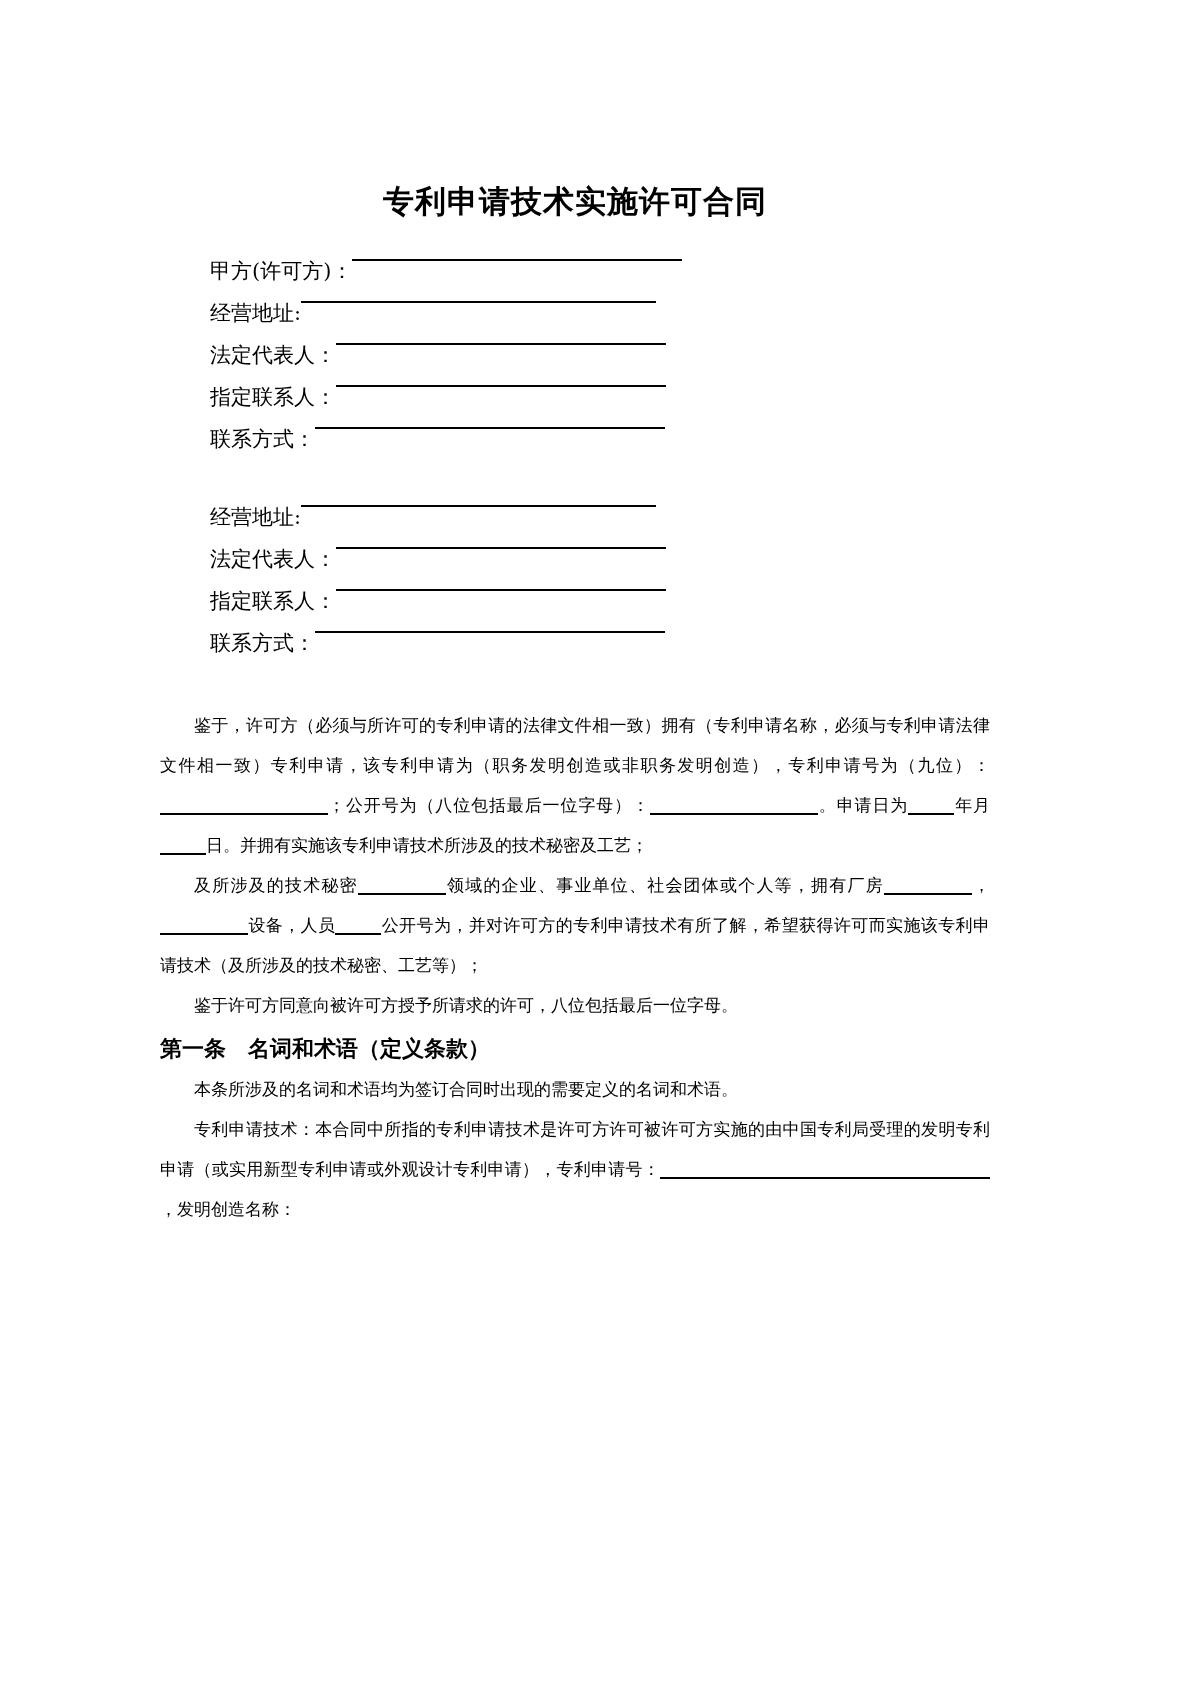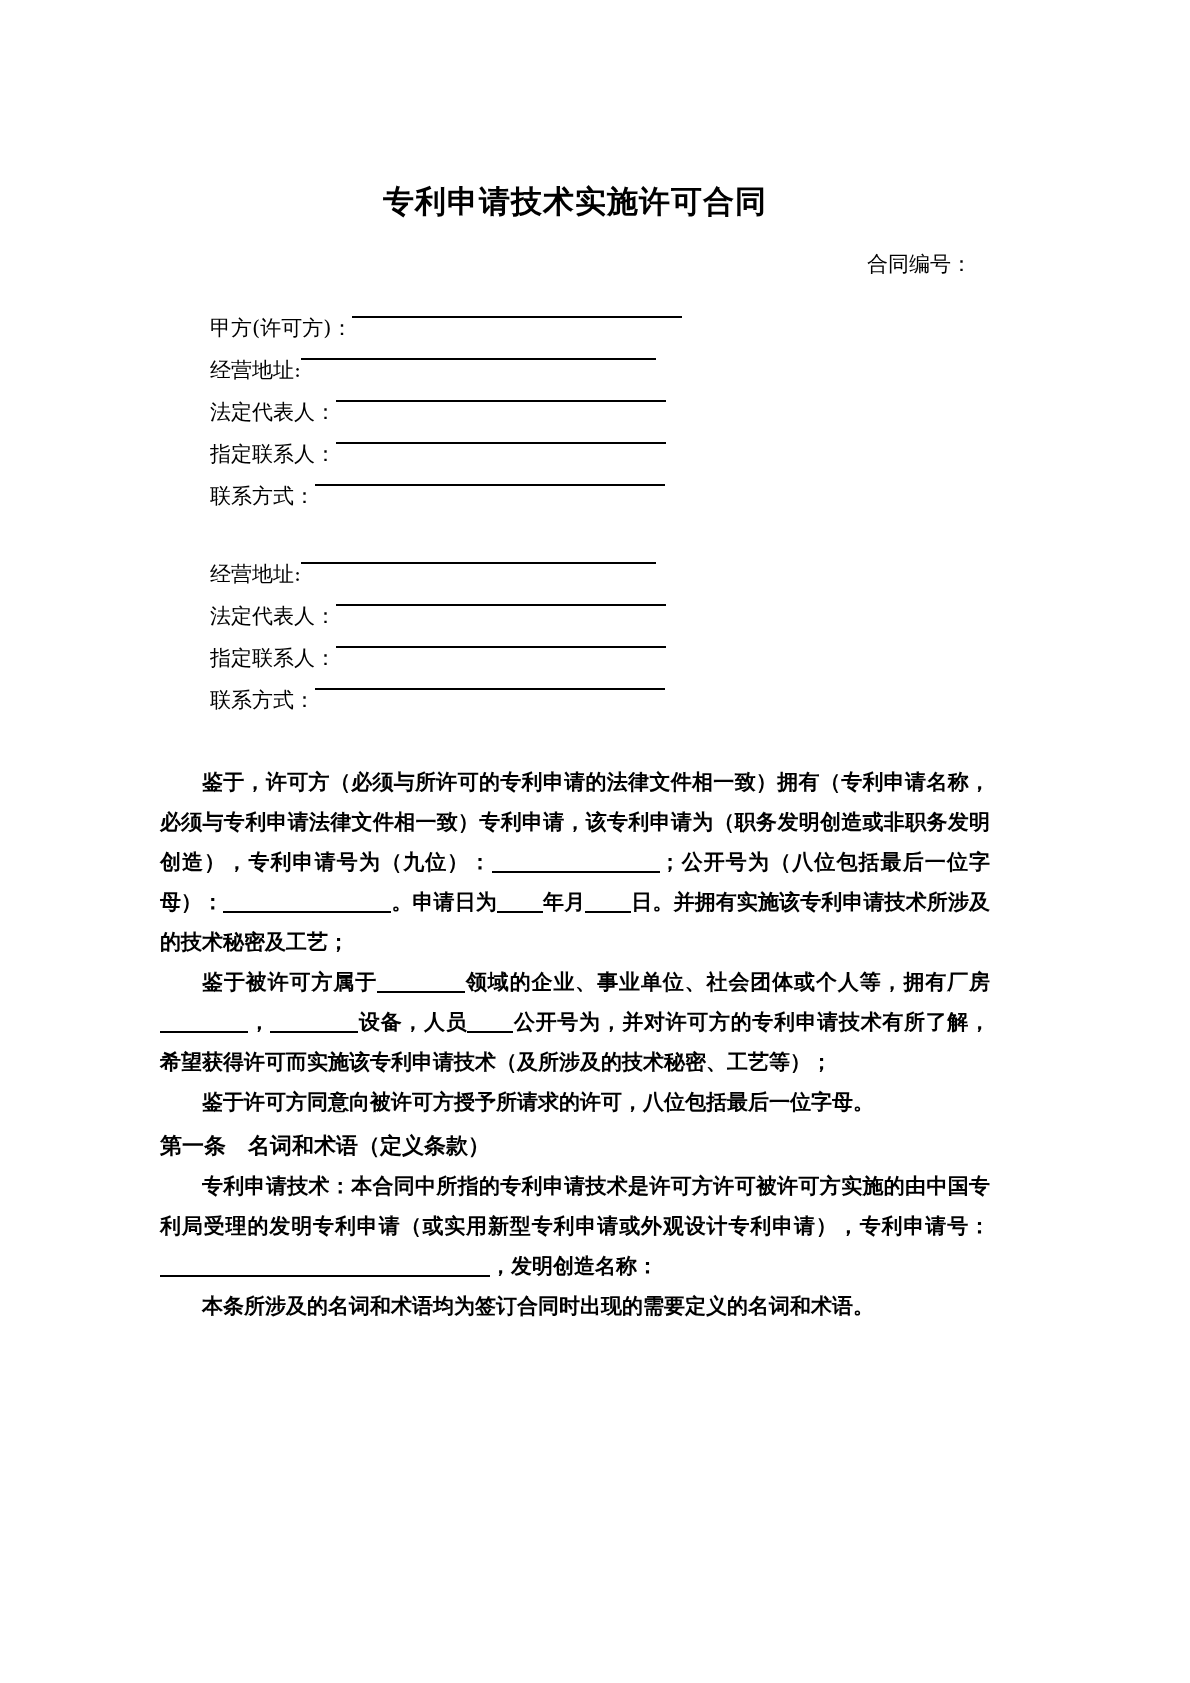--- a/index.html
+++ b/index.html
@@ -75,26 +75,25 @@
     height: 1px;
     position: relative;
     top: -3px;
   }
   .blank-w-330 { width: 330px; }
   .blank-w-355 { width: 355px; }
   .blank-w-350 { width: 350px; }
 
   
   .body-text {
-    font-size: 21px;
+    font-size: 17px;
     line-height: 40px;
     text-align: justify;
     text-justify: inter-ideograph;
     margin: 0;
-    font-weight: bold;
   }
   .body-text.indent { text-indent: 2em; }
   .body-text.gap-top { padding-top: 30px; }
 
   .ul-s  { display: inline-block; width: 46px;  border-bottom: 2px solid #000; vertical-align: -4px; }
   .ul-m  { display: inline-block; width: 88px;  border-bottom: 2px solid #000; vertical-align: -4px; }
   .ul-xl { display: inline-block; width: 168px; border-bottom: 2px solid #000; vertical-align: -4px; }
   .ul-xxl{ display: inline-block; width: 330px; border-bottom: 2px solid #000; vertical-align: -4px; }
 
   
@@ -109,21 +108,20 @@
   }
 </style>
 </head>
 <body>
 
 <div class="page">
   <div class="content">
 
     <h1 class="doc-title">专利申请技术实施许可合同</h1>
 
-    <div class="contract-no">合同编号：</div>
 
     <div class="party-block first">
       <div class="field-row">
         <span class="field-label">甲方(许可方)：</span>
         <span class="field-blank blank-w-330"></span>
       </div>
       <div class="field-row">
         <span class="field-label">经营地址:</span>
         <span class="field-blank blank-w-355"></span>
       </div>
@@ -158,27 +156,27 @@
         <span class="field-label">联系方式：</span>
         <span class="field-blank blank-w-350"></span>
       </div>
     </div>
 
     <p class="body-text indent gap-top">
       <span>鉴于，许可方（必须与所许可的专利申请的法律文件相一致）拥有（专利申请名称，必须与专利申请法律文件相一致）专利申请，该专利申请为（职务发明创造或非职务发明创造），专利申请号为（九位）：</span><span class="ul-xl"></span><span>；公开号为（八位包括最后一位字母）：</span><span class="ul-xl"></span><span>。申请日为</span><span class="ul-s"></span><span>年月</span><span class="ul-s"></span><span>日。并拥有实施该专利申请技术所涉及的技术秘密及工艺；</span>
     </p>
 
     <p class="body-text indent">
-      <span>鉴于被许可方属于</span><span class="ul-m"></span><span>领域的企业、事业单位、社会团体或个人等，拥有厂房</span><span class="ul-m"></span><span>，</span><span class="ul-m"></span><span>设备，人员</span><span class="ul-s"></span><span>公开号为，并对许可方的专利申请技术有所了解，希望获得许可而实施该专利申请技术（及所涉及的技术秘密、工艺等）；</span>
+      <span>及所涉及的技术秘密</span><span class="ul-m"></span><span>领域的企业、事业单位、社会团体或个人等，拥有厂房</span><span class="ul-m"></span><span>，</span><span class="ul-m"></span><span>设备，人员</span><span class="ul-s"></span><span>公开号为，并对许可方的专利申请技术有所了解，希望获得许可而实施该专利申请技术（及所涉及的技术秘密、工艺等）；</span>
     </p>
 
     <p class="body-text indent">鉴于许可方同意向被许可方授予所请求的许可，八位包括最后一位字母。</p>
 
     <h2 class="section-heading">第一条　名词和术语（定义条款）</h2>
 
+    <p class="body-text indent">本条所涉及的名词和术语均为签订合同时出现的需要定义的名词和术语。</p>
+
     <p class="body-text indent">
       <span>专利申请技术：本合同中所指的专利申请技术是许可方许可被许可方实施的由中国专利局受理的发明专利申请（或实用新型专利申请或外观设计专利申请），专利申请号：</span><span class="ul-xxl"></span><span>，发明创造名称：</span>
     </p>
-
-    <p class="body-text indent">本条所涉及的名词和术语均为签订合同时出现的需要定义的名词和术语。</p>
 
   </div>
 </div>
 
 </body></html>

